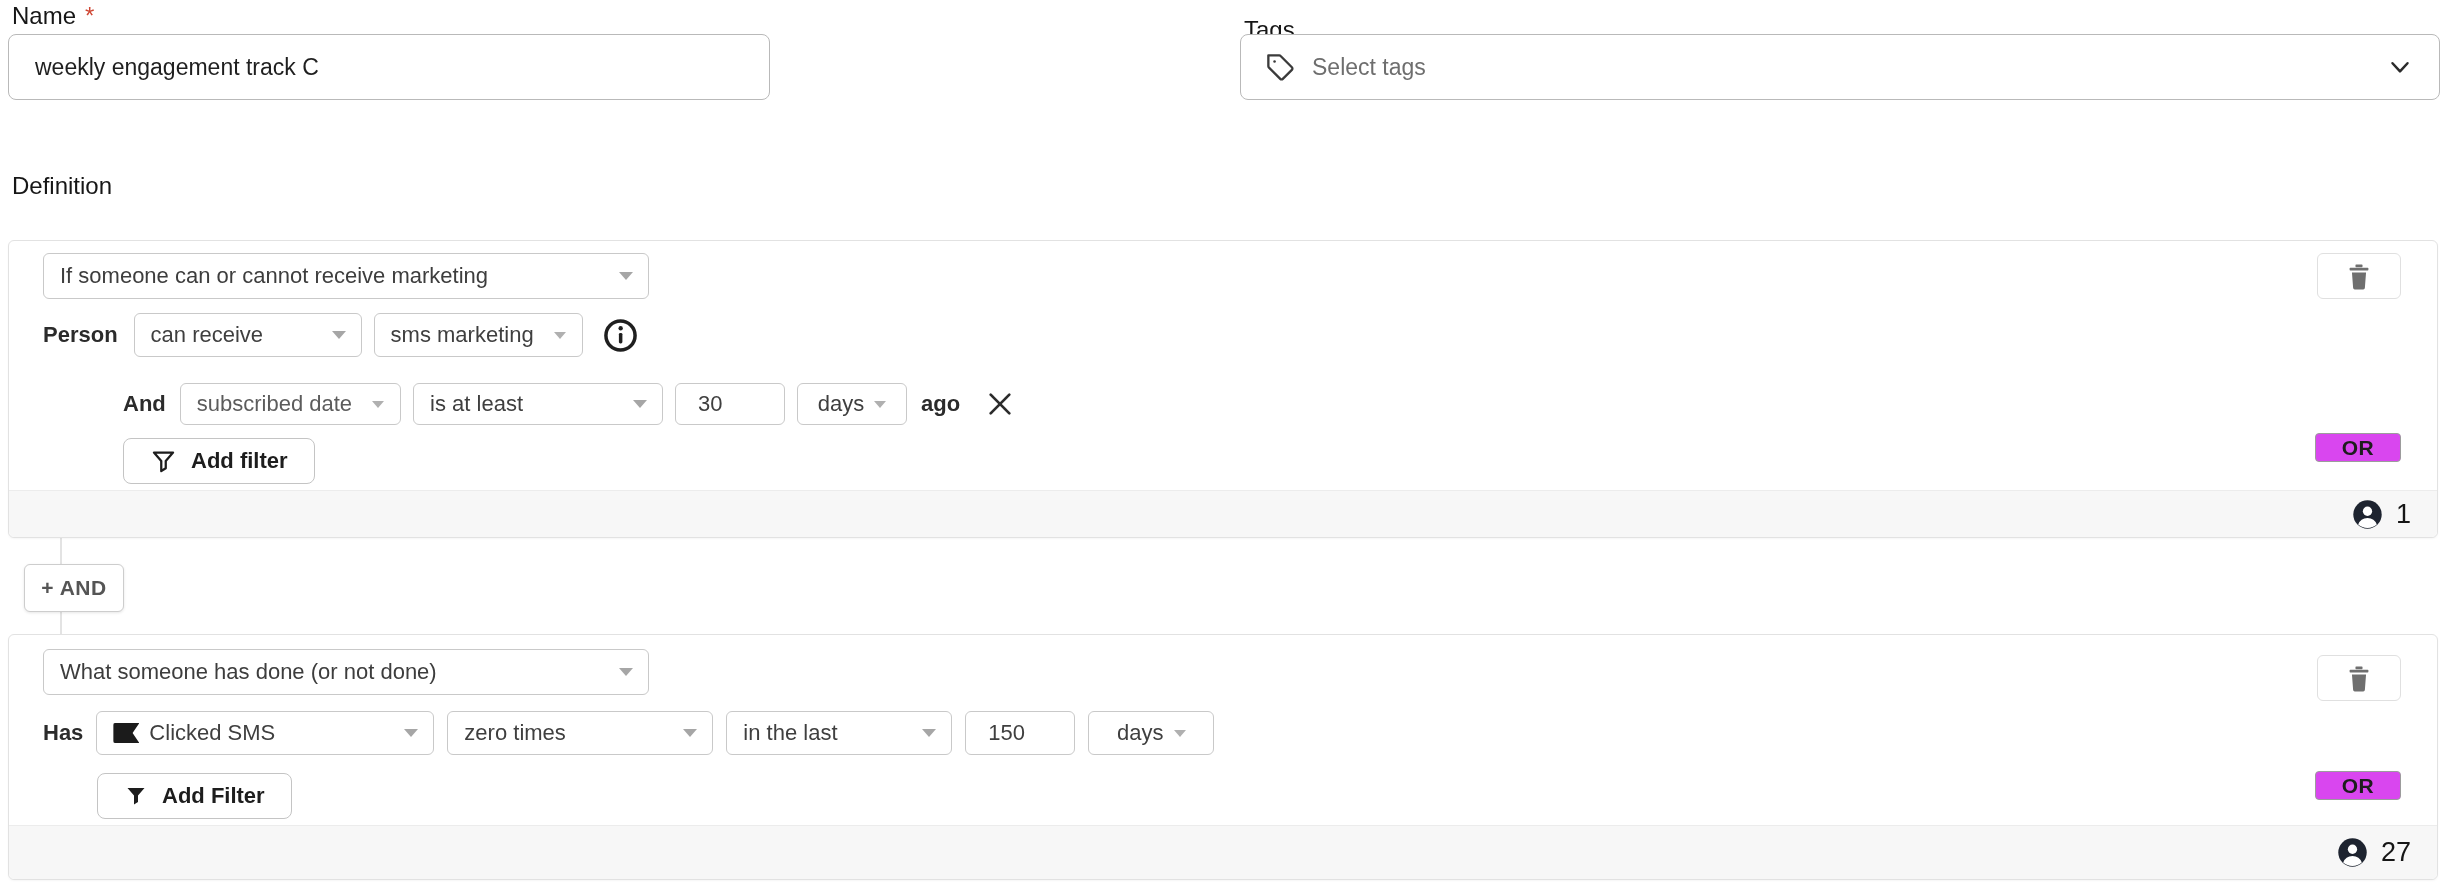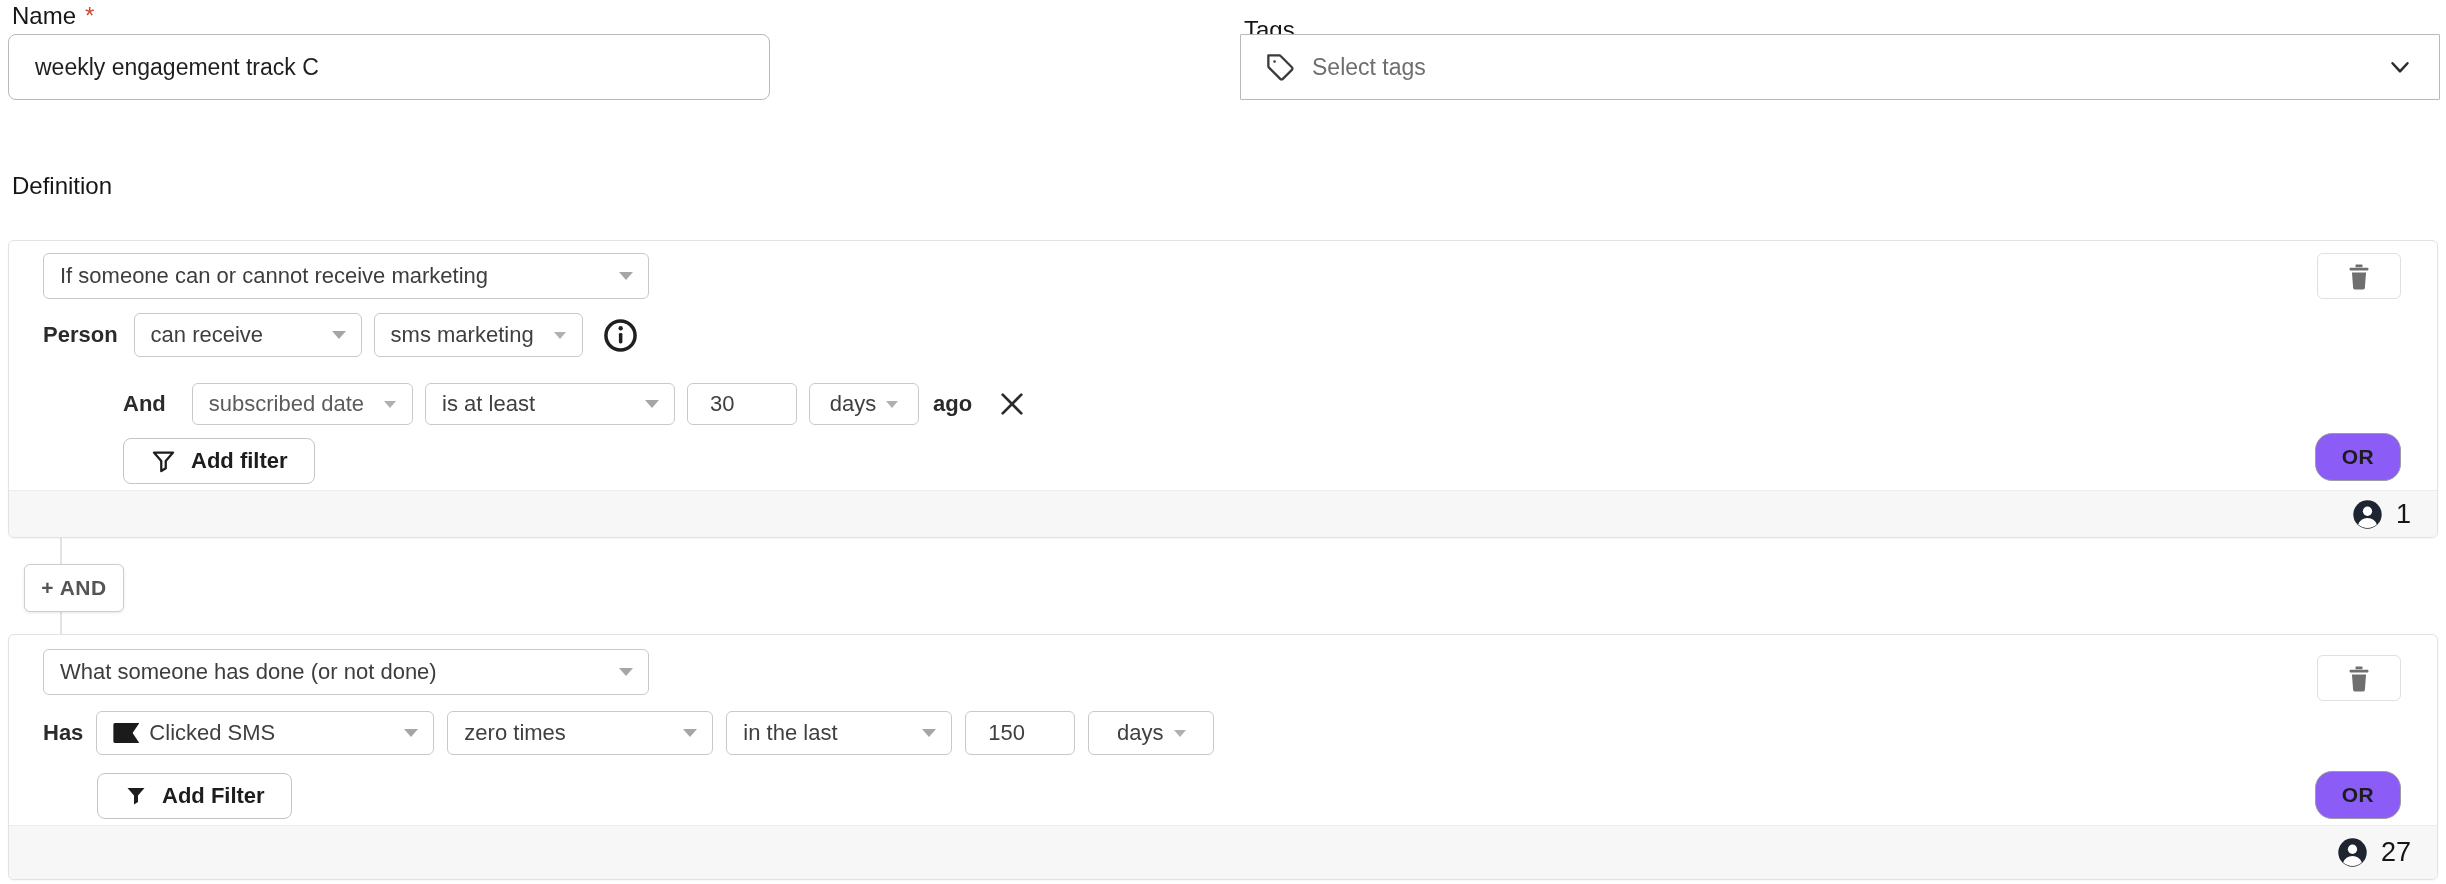--- a/index.html
+++ b/index.html
@@ -19,21 +19,21 @@
   .req { color:#cf4734; margin-left:9px; font-weight:500; }
   .text-input {
     position:absolute;
     border:1px solid #b9b9b9; border-radius:8px;
     font-family:"Liberation Sans", sans-serif;
     font-size:23px; color:#1f1f1f;
     padding:0 26px; background:#fff; outline:none;
   }
   .tags-select {
     position:absolute;
-    border:1px solid #b9b9b9; border-radius:1px;
+    border:1px solid #b9b9b9; border-radius:8px;
     background:#fff;
     display:flex; align-items:center;
     padding:0 24px; gap:16px; cursor:pointer;
   }
   .tags-placeholder { font-size:23px; color:#6e6e6e; }
   .tags-chevron { margin-left:auto; display:flex; }
   .section-title {
     position:absolute;
     font-size:24px; font-weight:500; color:#161616;
   }
@@ -90,23 +90,23 @@
     font-size:22px; font-weight:700; color:#1d1d1d;
     cursor:pointer;
   }
   .trash-btn {
     position:absolute; width:84px; height:46px;
     display:flex; align-items:center; justify-content:center;
     background:#fff; border:1px solid #e0e0e0; border-radius:6px;
     cursor:pointer;
   }
   .or-btn {
-    position:absolute; width:86px; height:48px;
+    position:absolute; width:86px; height:29px;
     display:flex; align-items:center; justify-content:center;
-    background:#8b5cf6; border:1px solid #9c9c9c; border-radius:17px;
+    background:#d946ef; border:1px solid #9c9c9c; border-radius:4px;
     font-family:"Liberation Sans", sans-serif;
     font-size:21px; font-weight:700; color:#1d1d1d;
     letter-spacing:0.5px; cursor:pointer;
   }
   .block-footer {
     position:absolute; left:0; right:0; bottom:0;
     background:#f7f7f7; border-top:1px solid #ececec;
     border-radius:0 0 6px 6px;
     display:flex; align-items:center; justify-content:flex-end;
     gap:13px; padding-right:26px;
@@ -191,21 +191,21 @@
       <span style="display:flex; margin-left:8px; cursor:pointer;">
         <svg width="35" height="35" viewBox="0 0 24 24" fill="none">
           <circle cx="12" cy="12" r="10" stroke="#1f1f1f" stroke-width="2.4"></circle>
           <rect x="10.9" y="10.2" width="2.4" height="7.2" rx="1" fill="#1f1f1f"></rect>
           <circle cx="12.1" cy="7" r="1.5" fill="#1f1f1f"></circle>
         </svg>
       </span>
     </div>
 
     <div class="row" style="left:114px; top:142px; height:42px; gap:12px;">
-      <span class="inline-label" style="margin-right:14px;">And</span>
+      <span class="inline-label" style="margin-right:2px;">And</span>
       <div class="dd dd--snug" style="height:42px; color:#5c5c5c;">
         <span>subscribed date</span>
         <span class="caret caret--sm"></span>
       </div>
       <div class="dd dd--between" style="width:250px; height:42px;">
         <span>is at least</span>
         <span class="caret"></span>
       </div>
       <input class="num-input" value="30" style="">
       <div class="dd dd--center" style="height:42px; width:110px; padding:0;">

